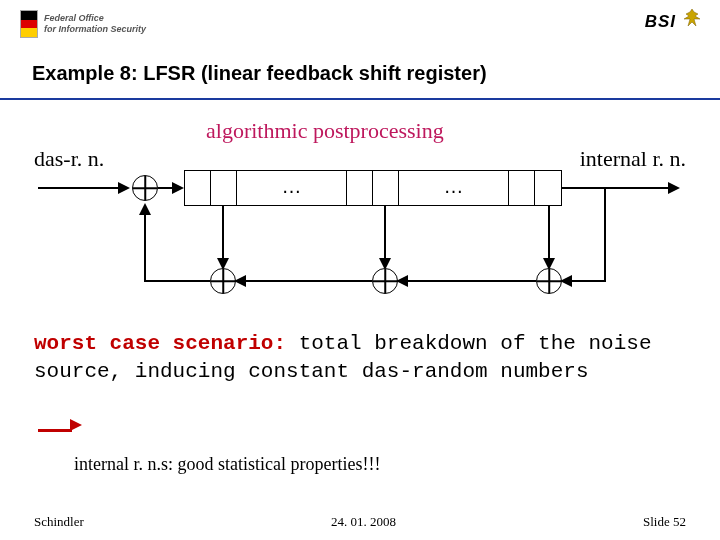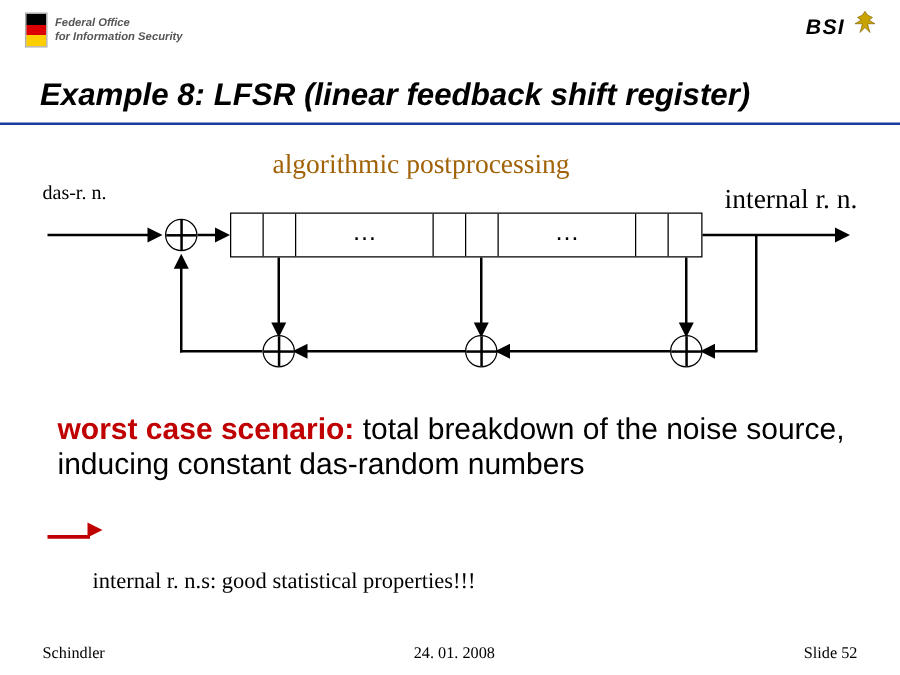--- a/index.html
+++ b/index.html
@@ -9,27 +9,27 @@
   
   .header { position: absolute; top: 6px; left: 14px; right: 14px; height: 50px; }
   .flag-group { position: absolute; left: 6px; top: 4px; display: flex; align-items: center; }
   .flag { width: 18px; height: 28px; display: inline-block; background: linear-gradient(to bottom, #000 0 33.3%, #DD0000 33.3% 66.6%, #FFCE00 66.6% 100%); border: 1px solid #aaa; margin-right: 6px; }
   .office-text { font-size: 9px; line-height: 11px; color: #555; font-weight: bold; font-style: italic; }
   .bsi-group { position: absolute; right: 4px; top: 2px; text-align: right; display: flex; align-items: flex-end; gap: 6px;}
   .bsi-text { font-weight: bold; font-style: italic; font-size: 17px; letter-spacing: 1px; }
   .eagle { display:inline-block; width:20px; height:24px; }
   .eagle svg { width:100%; height:100%; }
 
-  .title { position: absolute; top: 62px; left: 32px; right: 28px; font-size: 25px; font-weight: bold; font-style: italic; }
+  .title { position: absolute; top: 62px; left: 32px; right: 28px; font-size: 20px; font-weight: bold; }
   .title-underline { position: absolute; top: 98px; left: 0; right: 0; height: 2px; background: #1a3a9e; }
 
   .content { position: absolute; top: 110px; left: 34px; right: 34px; bottom: 40px; }
 
-  .label-das { position: absolute; top: 36px; left: 0; font-size: 16px; font-family: "Times New Roman", serif; }
-  .label-algo { position: absolute; top: 8px; left: 184px; font-size: 22px; font-family: "Times New Roman", serif; color: #a16207; }
+  .label-das { position: absolute; top: 36px; left: 0; font-size: 22px; font-family: "Times New Roman", serif; }
+  .label-algo { position: absolute; top: 8px; left: 172px; font-size: 22px; font-family: "Times New Roman", serif; color: #be185d; }
   .label-int { position: absolute; top: 36px; right: 0; font-size: 22px; font-family: "Times New Roman", serif; }
 
   
   .diagram { position: absolute; top: 60px; left: 0; right: 0; height: 140px; }
 
   
   .reg { position: absolute; top: 0; left: 150px; width: 378px; height: 36px; border: 1.5px solid #000; display: flex; }
   .cell { border-right: 1.5px solid #000; }
   .cell:last-child { border-right: none; }
   .cell.narrow { width: 26px; }
@@ -43,21 +43,21 @@
   .arrowL { position: absolute; width: 0; height: 0; border-top: 6px solid transparent; border-bottom: 6px solid transparent; border-right: 12px solid #000; }
   .arrowU { position: absolute; width: 0; height: 0; border-left: 6px solid transparent; border-right: 6px solid transparent; border-bottom: 12px solid #000; }
   .arrowD { position: absolute; width: 0; height: 0; border-left: 6px solid transparent; border-right: 6px solid transparent; border-top: 12px solid #000; }
 
   .xor { position: absolute; width: 26px; height: 26px; border: 1.5px solid #000; border-radius: 50%; background: #fff; }
   .xor:before, .xor:after { content: ""; position: absolute; background: #000; }
   .xor:before { left: 50%; top: 0; bottom: 0; width: 1.5px; transform: translateX(-50%); }
   .xor:after  { top: 50%; left: 0; right: 0; height: 1.5px; transform: translateY(-50%); }
 
   
-  .para1 { position: absolute; top: 220px; left: 12px; right: 0; font-family: Liberation Sans, sans-serif; font-size: 24px; line-height: 28px; }
+  .para1 { position: absolute; top: 220px; left: 0; right: 0; font-family: Liberation Mono, monospace; font-size: 21px; line-height: 28px; }
   .para1 .lead { color: #c00000; font-weight: bold; }
   .para2 { position: absolute; top: 300px; left: 54px; right: 0; font-family: "Times New Roman", serif; font-size: 23px; }
   .redarrow { position: absolute; top: 308px; left: 4px; }
   .redarrow .shaft { width: 34px; height: 3px; background: #c00000; display: inline-block; }
   .redarrow .head { display:inline-block; width:0;height:0;border-top:6px solid transparent;border-bottom:6px solid transparent;border-left:12px solid #c00000; vertical-align: middle; margin-left:-2px; position:relative; top:-3px;}
   .para3 { position: absolute; top: 344px; left: 40px; right: 0; font-family: "Times New Roman", serif; font-size: 18px; }
 
   
   .footer { position: absolute; bottom: 10px; left: 34px; right: 34px; font-family: "Times New Roman", serif; font-size: 13px; display: flex; justify-content: space-between; }
 </style>

